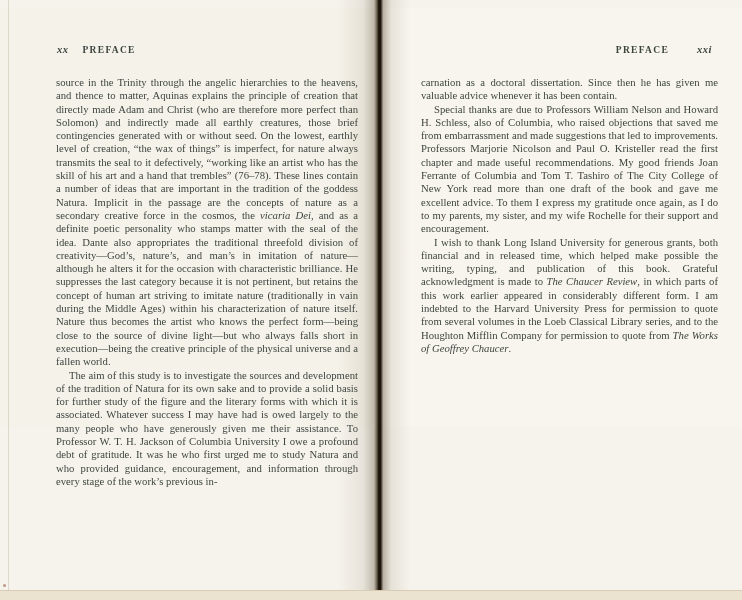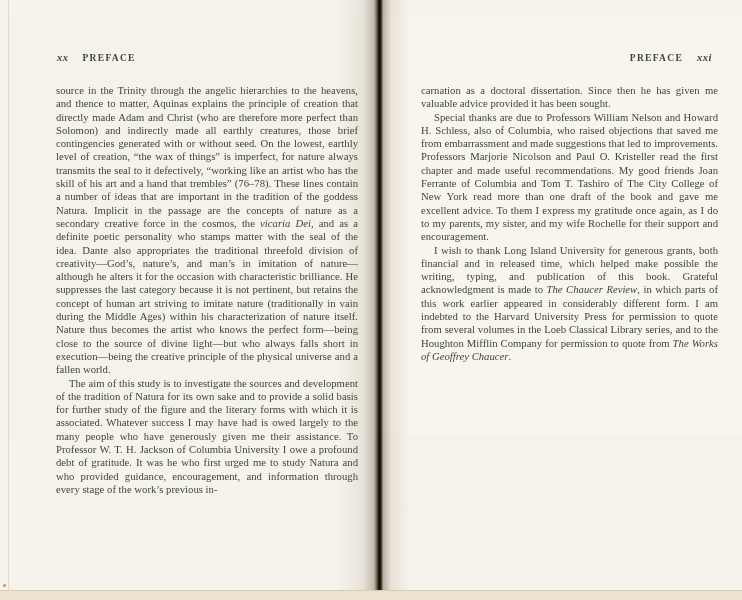--- a/index.html
+++ b/index.html
@@ -4,21 +4,21 @@
 <style>
   html, body { margin: 0; padding: 0; background: #fff; }
   .spread {
     position: relative;
     width: 742px;
     height: 600px;
     overflow: hidden;
     background: var(--paper, #f6f3ec);
     font-family: "Liberation Serif", "DejaVu Serif", serif;
   }
-  .page { position: absolute; top: 16px; height: 419px; }
+  .page { position: absolute; top: 8px; height: 419px; }
   .page.left  { left: 0;    width: 374px; background: var(--left-paper, #f5f2e9); }
   .page.right { left: 374px; width: 368px; background: var(--right-paper, #f8f5ee); }
 
   .running-head {
     position: absolute;
     top: 36px;
     font-size: 9.5px;
     font-weight: bold;
     letter-spacing: 1.3px;
     color: var(--ink, #3c443e);
@@ -26,21 +26,21 @@
   }
   .running-head .folio {
     font-style: italic;
     font-weight: bold;
     font-size: 10.5px;
     letter-spacing: 0.5px;
   }
   .head-left  { left: 57px; }
   .head-right { right: 30px; }
   .head-left .head-title  { margin-left: 14px; }
-  .head-right .folio      { margin-left: 14px; }
+  .head-right .folio      { margin-left: 28px; }
 
   .body-text {
     position: absolute;
     top: 68px;
     text-align: justify;
     font-size: 10.7px;
     line-height: 13.3px;
     color: var(--ink, #3c443e);
   }
   .page.left  .body-text { left: 56px; width: 302px; }
@@ -93,21 +93,21 @@
         <p class="para"><span>source in the Trinity through the angelic hierarchies to the heavens, and thence to matter, Aquinas explains the principle of creation that directly made Adam and Christ (who are therefore more perfect than Solomon) and indirectly made all earthly creatures, those brief contingencies generated with or without seed. On the lowest, earthly level of creation, “the wax of things” is imperfect, for nature always transmits the seal to it defectively, “working like an artist who has the skill of his art and a hand that trembles” (76–78). These lines contain a number of ideas that are important in the tradition of the goddess Natura. Implicit in the passage are the concepts of nature as a secondary creative force in the cosmos, the </span><i>vicaria Dei</i><span>, and as a definite poetic personality who stamps matter with the seal of the idea. Dante also appropriates the traditional threefold division of creativity—God’s, nature’s, and man’s in imitation of nature—although he alters it for the occasion with characteristic brilliance. He suppresses the last category because it is not pertinent, but retains the concept of human art striving to imitate nature (traditionally in vain during the Middle Ages) within his characterization of nature itself. Nature thus becomes the artist who knows the perfect form—being close to the source of divine light—but who always falls short in execution—being the creative principle of the physical universe and a fallen world.</span></p>
         <p class="para indent"><span>The aim of this study is to investigate the sources and development of the tradition of Natura for its own sake and to provide a solid basis for further study of the figure and the literary forms with which it is associated. Whatever success I may have had is owed largely to the many people who have generously given me their assistance. To Professor W. T. H. Jackson of Columbia University I owe a profound debt of gratitude. It was he who first urged me to study Natura and who provided guidance, encouragement, and information through every stage of the work’s previous in-</span></p>
       </div>
   </div>
 
   <div class="page right">
     <div class="running-head head-right">
       <span class="head-title">PREFACE</span><span class="folio">xxi</span>
     </div>
     <div class="body-text">
-        <p class="para"><span>carnation as a doctoral dissertation. Since then he has given me valuable advice provided it has been sought.</span></p>
+        <p class="para"><span>carnation as a doctoral dissertation. Since then he has given me valuable advice whenever it has been contain.</span></p>
         <p class="para indent"><span>Special thanks are due to Professors William Nelson and Howard H. Schless, also of Columbia, who raised objections that saved me from embarrassment and made suggestions that led to improvements. Professors Marjorie Nicolson and Paul O. Kristeller read the first chapter and made useful recommendations. My good friends Joan Ferrante of Columbia and Tom T. Tashiro of The City College of New York read more than one draft of the book and gave me excellent advice. To them I express my gratitude once again, as I do to my parents, my sister, and my wife Rochelle for their support and encouragement.</span></p>
         <p class="para indent"><span>I wish to thank Long Island University for generous grants, both financial and in released time, which helped make possible the writing, typing, and publication of this book. Grateful acknowledgment is made to </span><i>The Chaucer Review</i><span>, in which parts of this work earlier appeared in considerably different form. I am indebted to the Harvard University Press for permission to quote from several volumes in the Loeb Classical Library series, and to the Houghton Mifflin Company for permission to quote from </span><i>The Works of Geoffrey Chaucer</i><span>.</span></p>
       </div>
   </div>
 
   <div class="left-edge-line"></div>
   <div class="gutter-shadow"></div>
   <div class="bottom-edge"></div>
   <div class="speck"></div>
 

